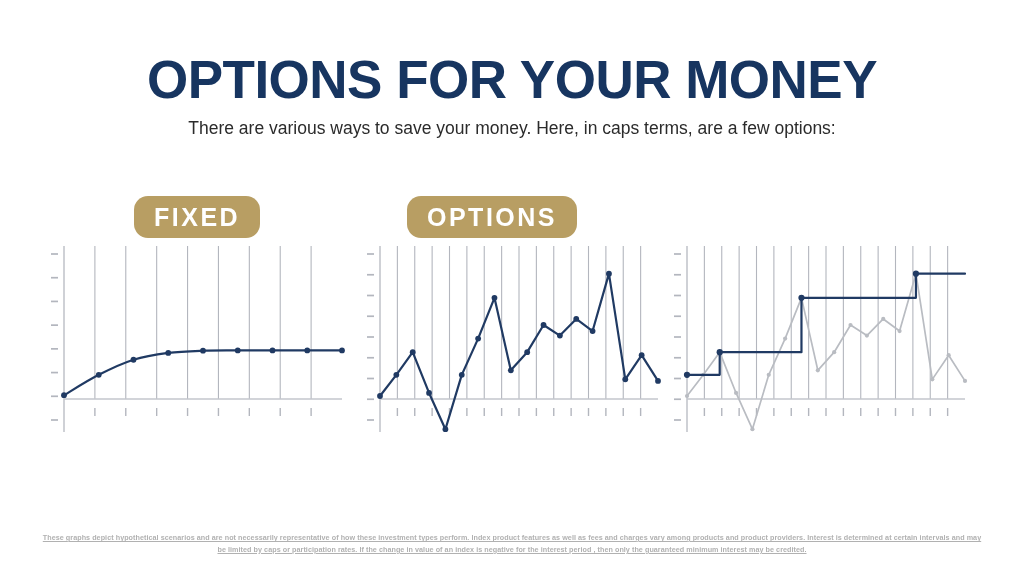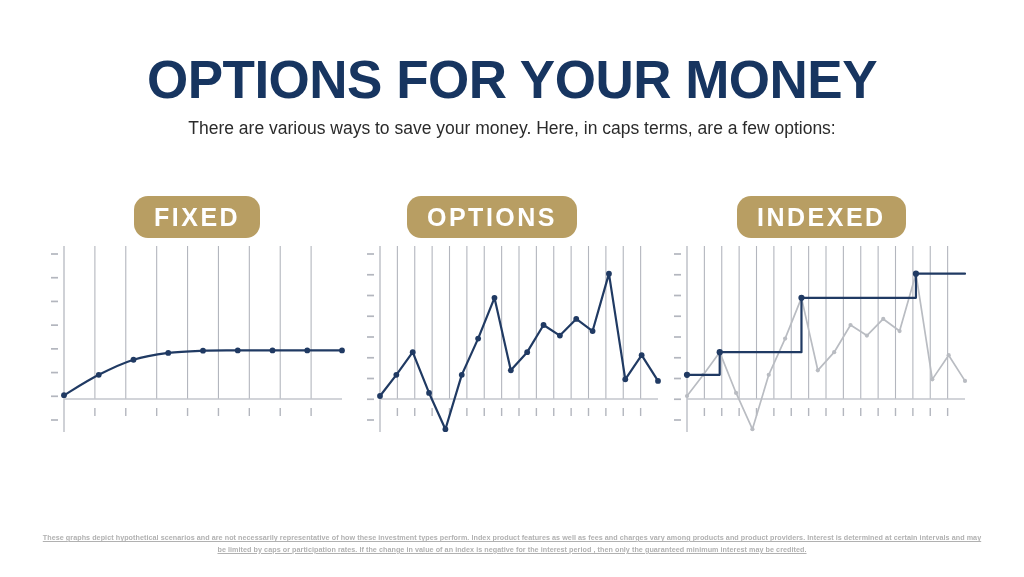--- a/index.html
+++ b/index.html
@@ -239,21 +239,20 @@
               <circle cx="250.94" cy="31.67" r="2.9" fill="#203a63"></circle>
               <circle cx="267.29" cy="137.37" r="2.9" fill="#203a63"></circle>
               <circle cx="283.65" cy="113.21" r="2.9" fill="#203a63"></circle>
               <circle cx="300.00" cy="138.88" r="2.9" fill="#203a63"></circle>
             </g>
           </svg>
         </div>
     </div>
 
     <div class="chart-block b2">
-      <div class="chart-badge">INDEXED</div>
       <div class="chart-canvas">
           <svg viewBox="0 0 306 194" width="306" height="194">
             <g>
               <line x1="39.38" y1="4" x2="39.38" y2="157" stroke="#b3b6be" stroke-width="1.1"></line>
               <line x1="56.75" y1="4" x2="56.75" y2="157" stroke="#b3b6be" stroke-width="1.1"></line>
               <line x1="74.13" y1="4" x2="74.13" y2="157" stroke="#b3b6be" stroke-width="1.1"></line>
               <line x1="91.50" y1="4" x2="91.50" y2="157" stroke="#b3b6be" stroke-width="1.1"></line>
               <line x1="108.88" y1="4" x2="108.88" y2="157" stroke="#b3b6be" stroke-width="1.1"></line>
               <line x1="126.25" y1="4" x2="126.25" y2="157" stroke="#b3b6be" stroke-width="1.1"></line>
               <line x1="143.63" y1="4" x2="143.63" y2="157" stroke="#b3b6be" stroke-width="1.1"></line>

